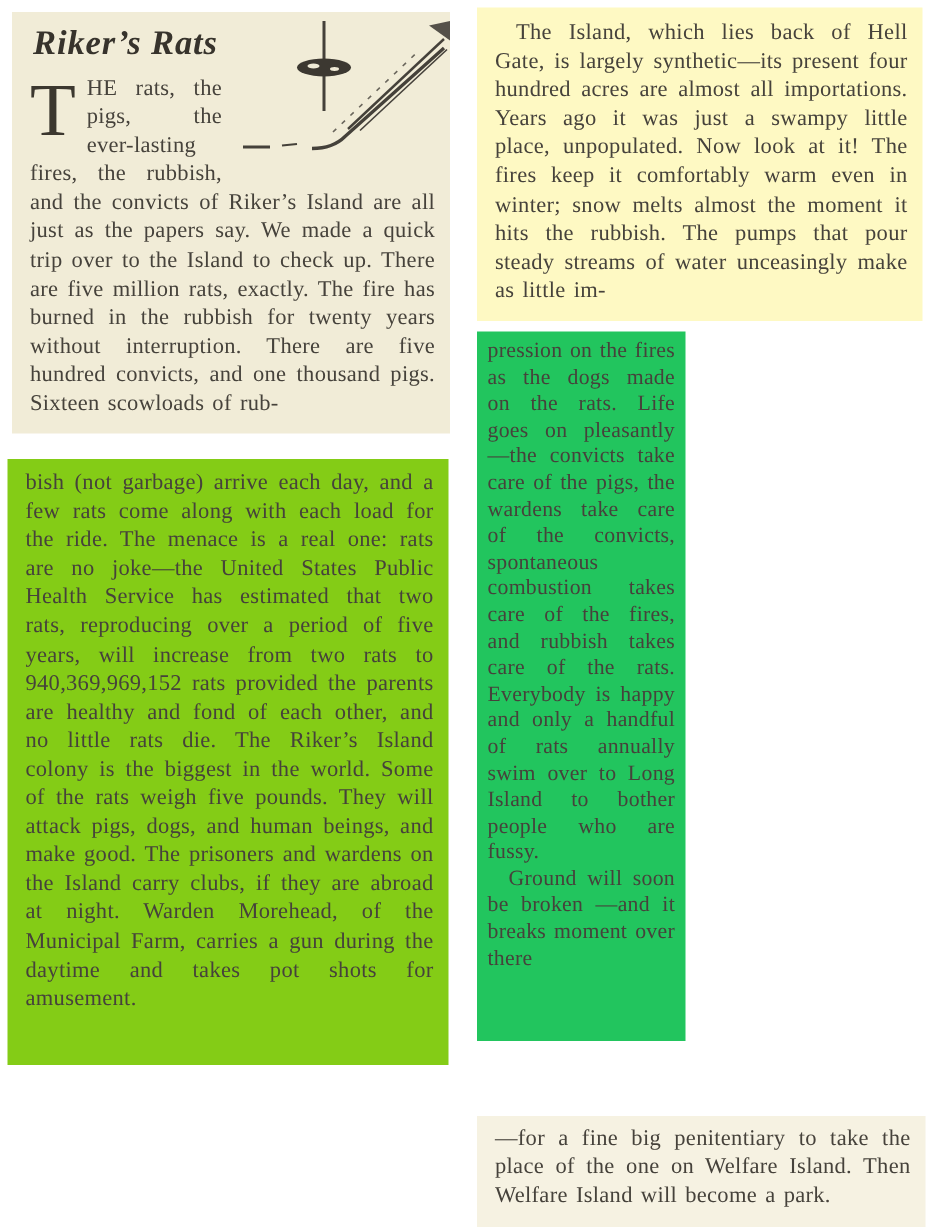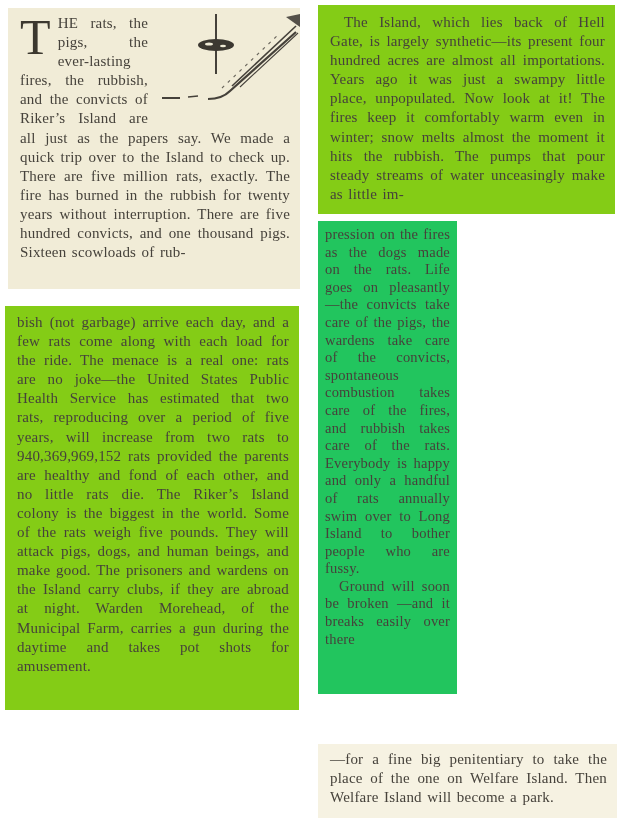--- a/index.html
+++ b/index.html
@@ -1,21 +1,21 @@
 <!DOCTYPE html>
 <html><head>
 <meta charset="utf-8">
 <style>
   html,body{margin:0;padding:0;background:#ffffff;}
   .page{position:relative;width:618px;height:818px;background:#ffffff;overflow:hidden;
         font-family:"Liberation Serif","DejaVu Serif",serif;color:#46423b;}
   .paper{position:absolute;overflow:hidden;box-sizing:border-box;}
   .block-l1{left:8px;top:8px;width:292px;height:281px;background:#f1ecd7;padding:6px 10px 4px 12px;}
   .block-l2{left:5px;top:306px;width:294px;height:404px;background:#84cc16;padding:7px 10px 6px 12px;}
-  .block-r1{left:318px;top:5px;width:297px;height:209px;background:#84cc16;padding:8px 10px 6px 12px;}
+  .block-r1{left:318px;top:5px;width:297px;height:209px;background:#fef9c3;padding:8px 10px 6px 12px;}
   .block-r2{left:318px;top:221px;width:139px;height:473px;background:#22c55e;padding:5px 7px;}
   .block-r3{left:318px;top:700px;width:299px;height:84px;background:#f6f2e2;padding:6px 10px 6px 12px;margin-top:44px;}
   p{margin:0;text-align:justify;font-size:15px;line-height:19.1px;letter-spacing:.2px;word-spacing:1.5px;}
   .block-r2 p{font-size:14.5px;line-height:17.6px;word-spacing:1px;}
   .indent{text-indent:14px;}
   h1.title{margin:2px 0 8px 2px;font-style:italic;font-weight:600;font-size:23px;
            letter-spacing:.6px;color:#37332c;}
   .dropcap{float:left;font-size:50px;line-height:40px;padding:3px 7px 0 0;color:#3c382f;}
   .illo{float:right;width:138px;height:94px;margin:0 0 4px 4px;position:relative;}
   .illo svg{position:absolute;top:0;right:-10px;}
@@ -35,33 +35,34 @@
         <ellipse cx="75" cy="32" rx="3" ry="1.3" fill="#efead6"></ellipse>
         <polygon points="152,0 152,13 138,3" fill="#55514a"></polygon>
         <path d="M 60 85 q 14 0 22 -8 L 148 18" fill="none" stroke="#45413a" stroke-width="2.2"></path>
         <path d="M 84 72 L 148 12" fill="none" stroke="#45413a" stroke-width="1.6"></path>
         <path d="M 92 73 L 150 19" fill="none" stroke="#45413a" stroke-width="1.1"></path>
         <path d="M 74 74 L 130 21" fill="none" stroke="#6a665c" stroke-width="1.1" stroke-dasharray="3 5"></path>
         <line x1="14" y1="84" x2="32" y2="84" stroke="#45413a" stroke-width="2"></line>
         <line x1="40" y1="83" x2="50" y2="82" stroke="#45413a" stroke-width="1.3"></line>
       </svg>
     </div>
+    <h1 class="title">Riker’s Rats</h1>
     <p><span class="dropcap">T</span><span>HE rats, the pigs, the ever-lasting fires, the rubbish, and the convicts of Riker’s Island are all just as the papers say. We made a quick trip over to the Island to check up. There are five million rats, exactly. The fire has burned in the rubbish for twenty years without interruption. There are five hundred convicts, and one thousand pigs. Sixteen scowloads of rub-</span></p>
   </section>
 
   <section class="paper block-l2">
     <p>bish (not garbage) arrive each day, and a few rats come along with each load for the ride. The menace is a real one: rats are no joke—the United States Public Health Service has estimated that two rats, reproducing over a period of five years, will increase from two rats to 940,369,969,152 rats provided the parents are healthy and fond of each other, and no little rats die. The Riker’s Island colony is the biggest in the world. Some of the rats weigh five pounds. They will attack pigs, dogs, and human beings, and make good. The prisoners and wardens on the Island carry clubs, if they are abroad at night. Warden Morehead, of the Municipal Farm, carries a gun during the daytime and takes pot shots for amusement.</p>
   </section>
 
   <section class="paper block-r1">
     <p class="indent">The Island, which lies back of Hell Gate, is largely synthetic—its present four hundred acres are almost all importations. Years ago it was just a swampy little place, unpopulated. Now look at it! The fires keep it comfortably warm even in winter; snow melts almost the moment it hits the rubbish. The pumps that pour steady streams of water unceasingly make as little im-</p>
   </section>
 
   <section class="paper block-r2">
     <p>pression on the fires as the dogs made on the rats. Life goes on pleasantly—the convicts take care of the pigs, the wardens take care of the convicts, spontaneous combustion takes care of the fires, and rubbish takes care of the rats. Everybody is happy and only a handful of rats annually swim over to Long Island to bother people who are fussy.</p>
-    <p class="indent">Ground will soon be broken —and it breaks easily over there</p>
+    <p class="indent">Ground will soon be broken —and it breaks moment over there</p>
   </section>
 
   <section class="paper block-r3">
     <p>—for a fine big penitentiary to take the place of the one on Welfare Island. Then Welfare Island will become a park.</p>
   </section>
 
 </div>
 
 </body></html>

